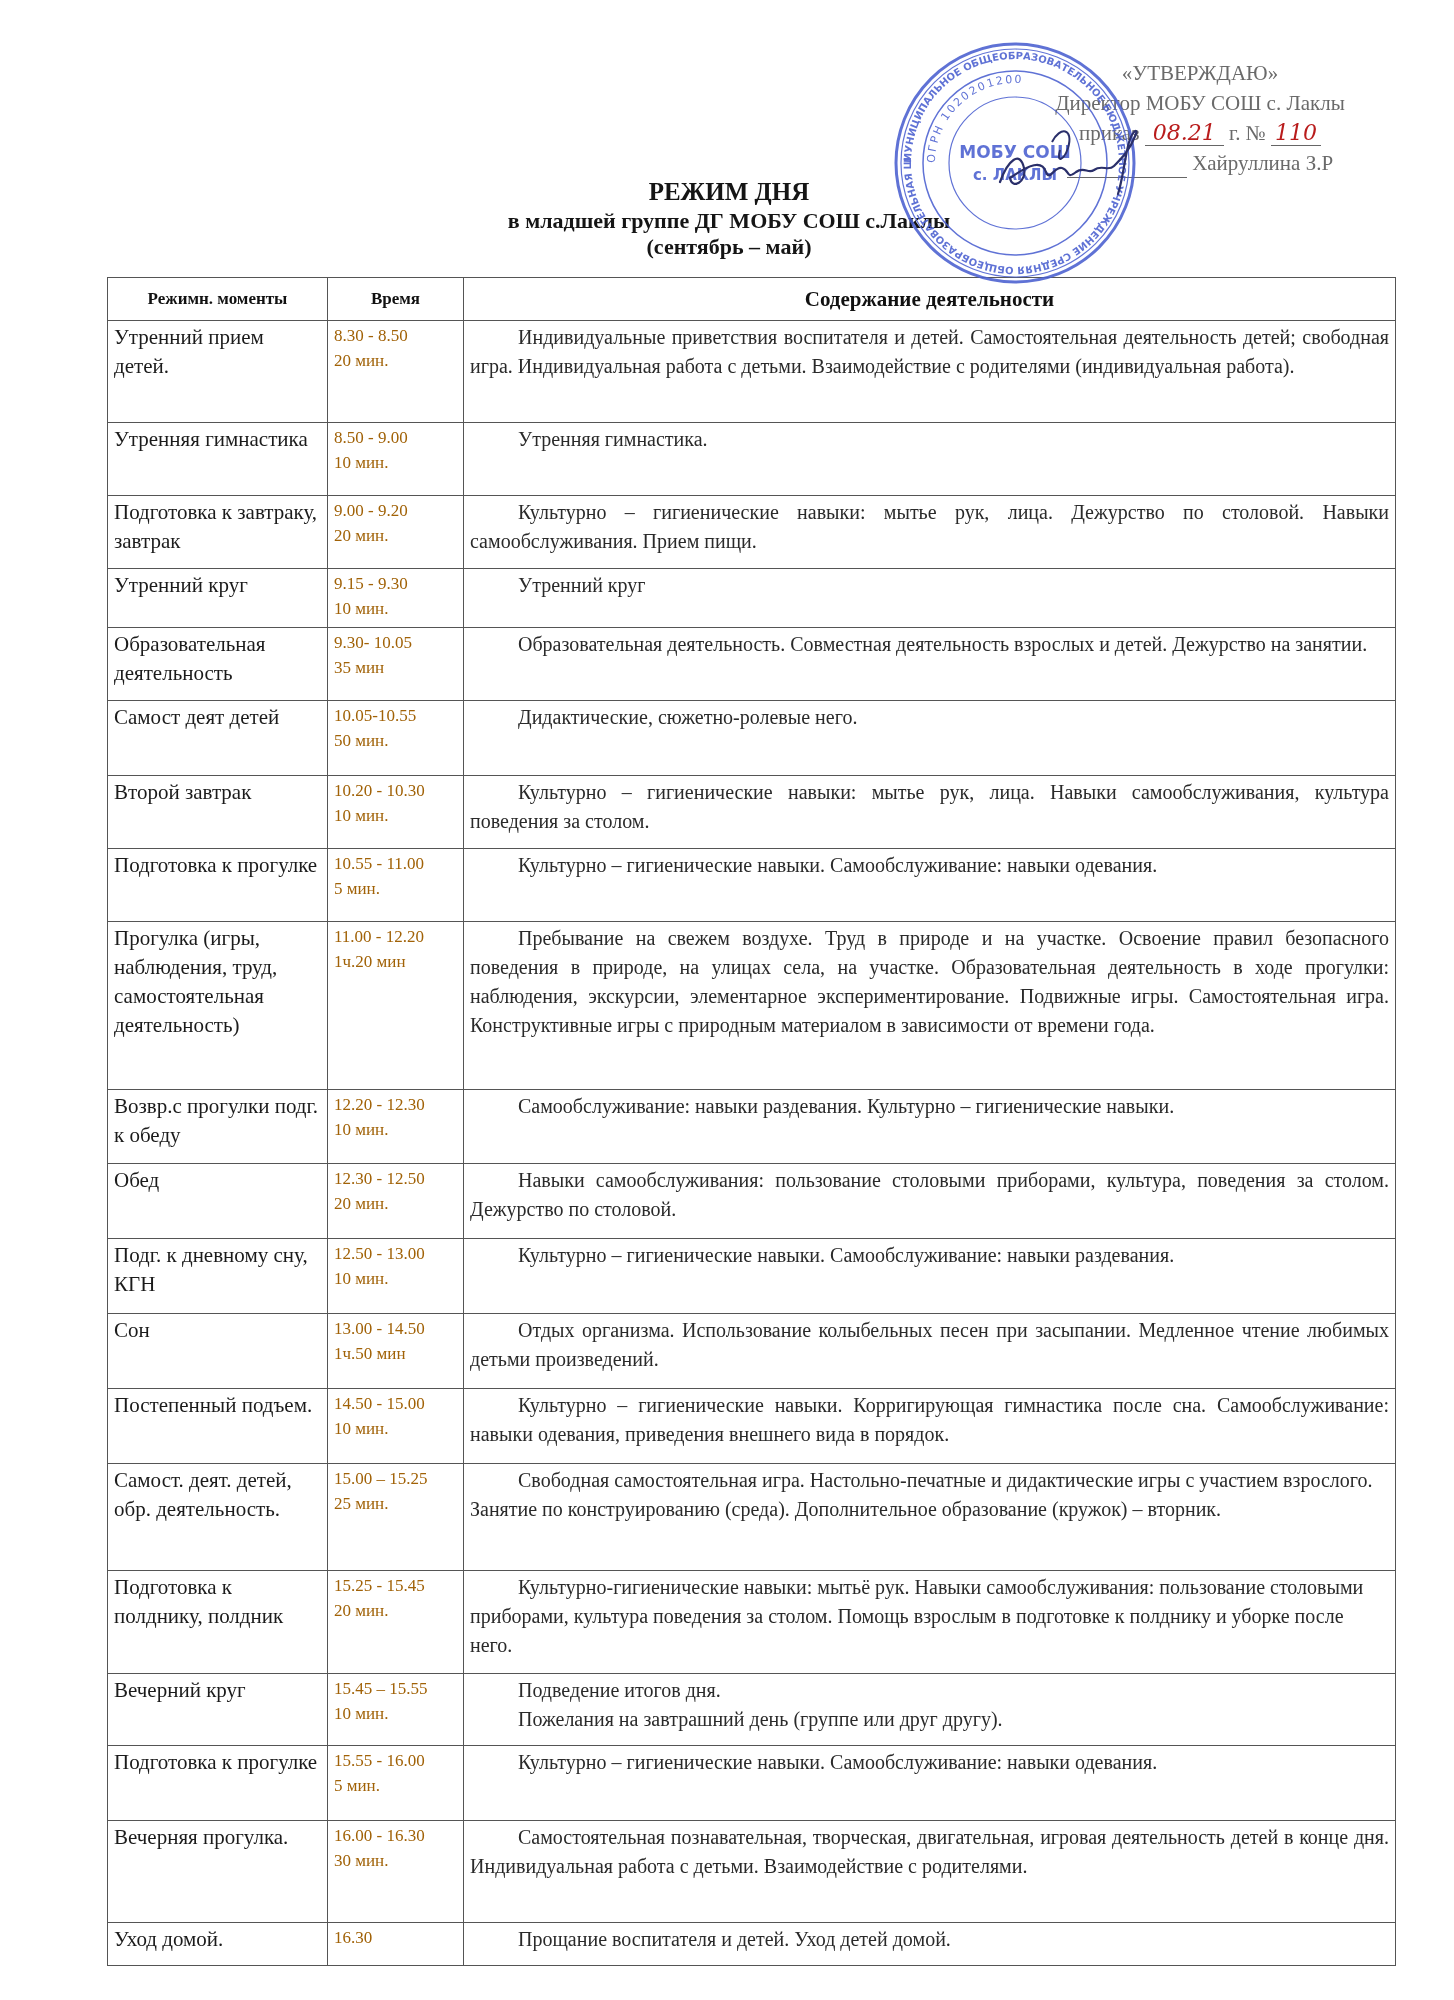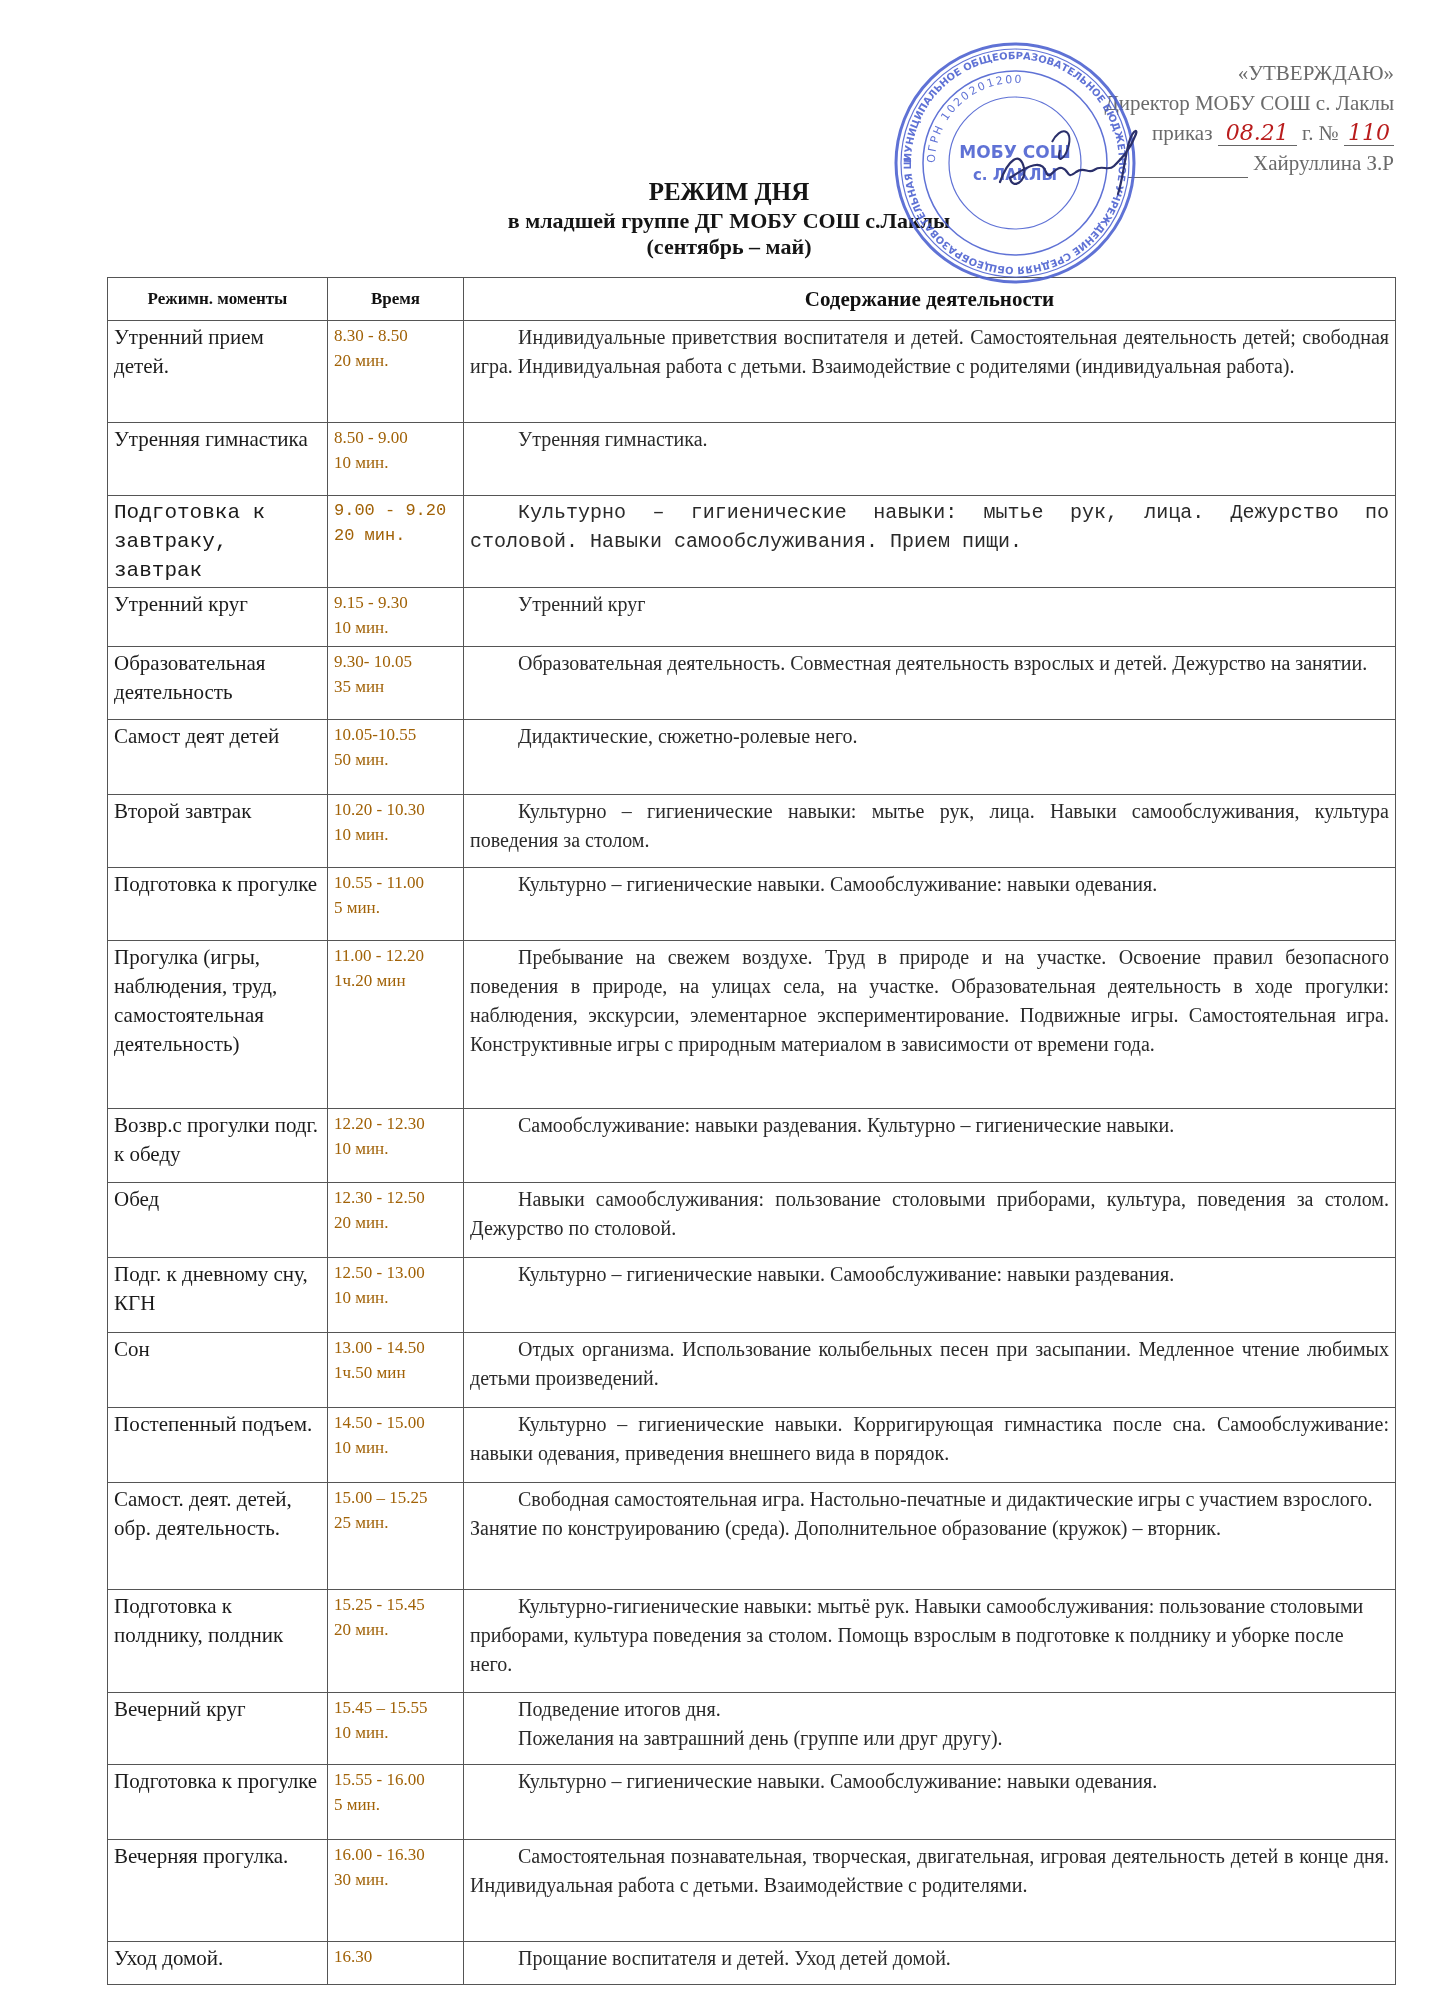--- a/index.html
+++ b/index.html
@@ -1,22 +1,22 @@
 <!DOCTYPE html>
 <html><head>
 <meta charset="utf-8">
 <style>
   html, body { margin: 0; padding: 0; background: #ffffff; }
   body {
     width: 1454px; height: 2000px; position: relative; overflow: hidden;
     font-family: "Liberation Serif", "DejaVu Serif", serif; color: #1e1e1e;
   }
   .approve {
-    position: absolute; right: 60px; top: 58px; width: 420px;
-    text-align: right; font-size: 21px; line-height: 30px; color: #6a6a6a;
+    position: absolute; right: 44px; top: 58px; width: 420px;
+    text-align: center; font-size: 21px; line-height: 30px; color: #6a6a6a;
     z-index: 3;
   }
   .approve .line { display: block; white-space: nowrap; }
   .approve .hand {
     font-family: "DejaVu Serif", serif; font-style: italic; color: #b91c1c;
     font-size: 22px; border-bottom: 1px solid #666; padding: 0 8px;
   }
   .approve .hand-sm { padding: 0 4px; }
   .stamp {
     position: absolute; left: 892px; top: 40px; width: 246px; height: 246px;
@@ -131,21 +131,21 @@
       <tr style="height: 73px;">
         <td class="c1">Утренняя гимнастика</td>
         <td class="c2">
           <div>8.50 - 9.00</div>
           <div>10 мин.</div>
         </td>
         <td class="c3">
           <span class="para">Утренняя гимнастика.</span>
         </td>
       </tr>
-      <tr style="height: 73px; font-family: Liberation Mono, monospace;">
+      <tr style="height: 73px;">
         <td class="c1">Подготовка к завтраку, завтрак</td>
         <td class="c2">
           <div>9.00 - 9.20</div>
           <div>20 мин.</div>
         </td>
         <td class="c3">
           <span class="para">Культурно – гигиенические навыки: мытье рук, лица. Дежурство по столовой. Навыки самообслуживания. Прием пищи.</span>
         </td>
       </tr>
       <tr style="height: 59px;">

